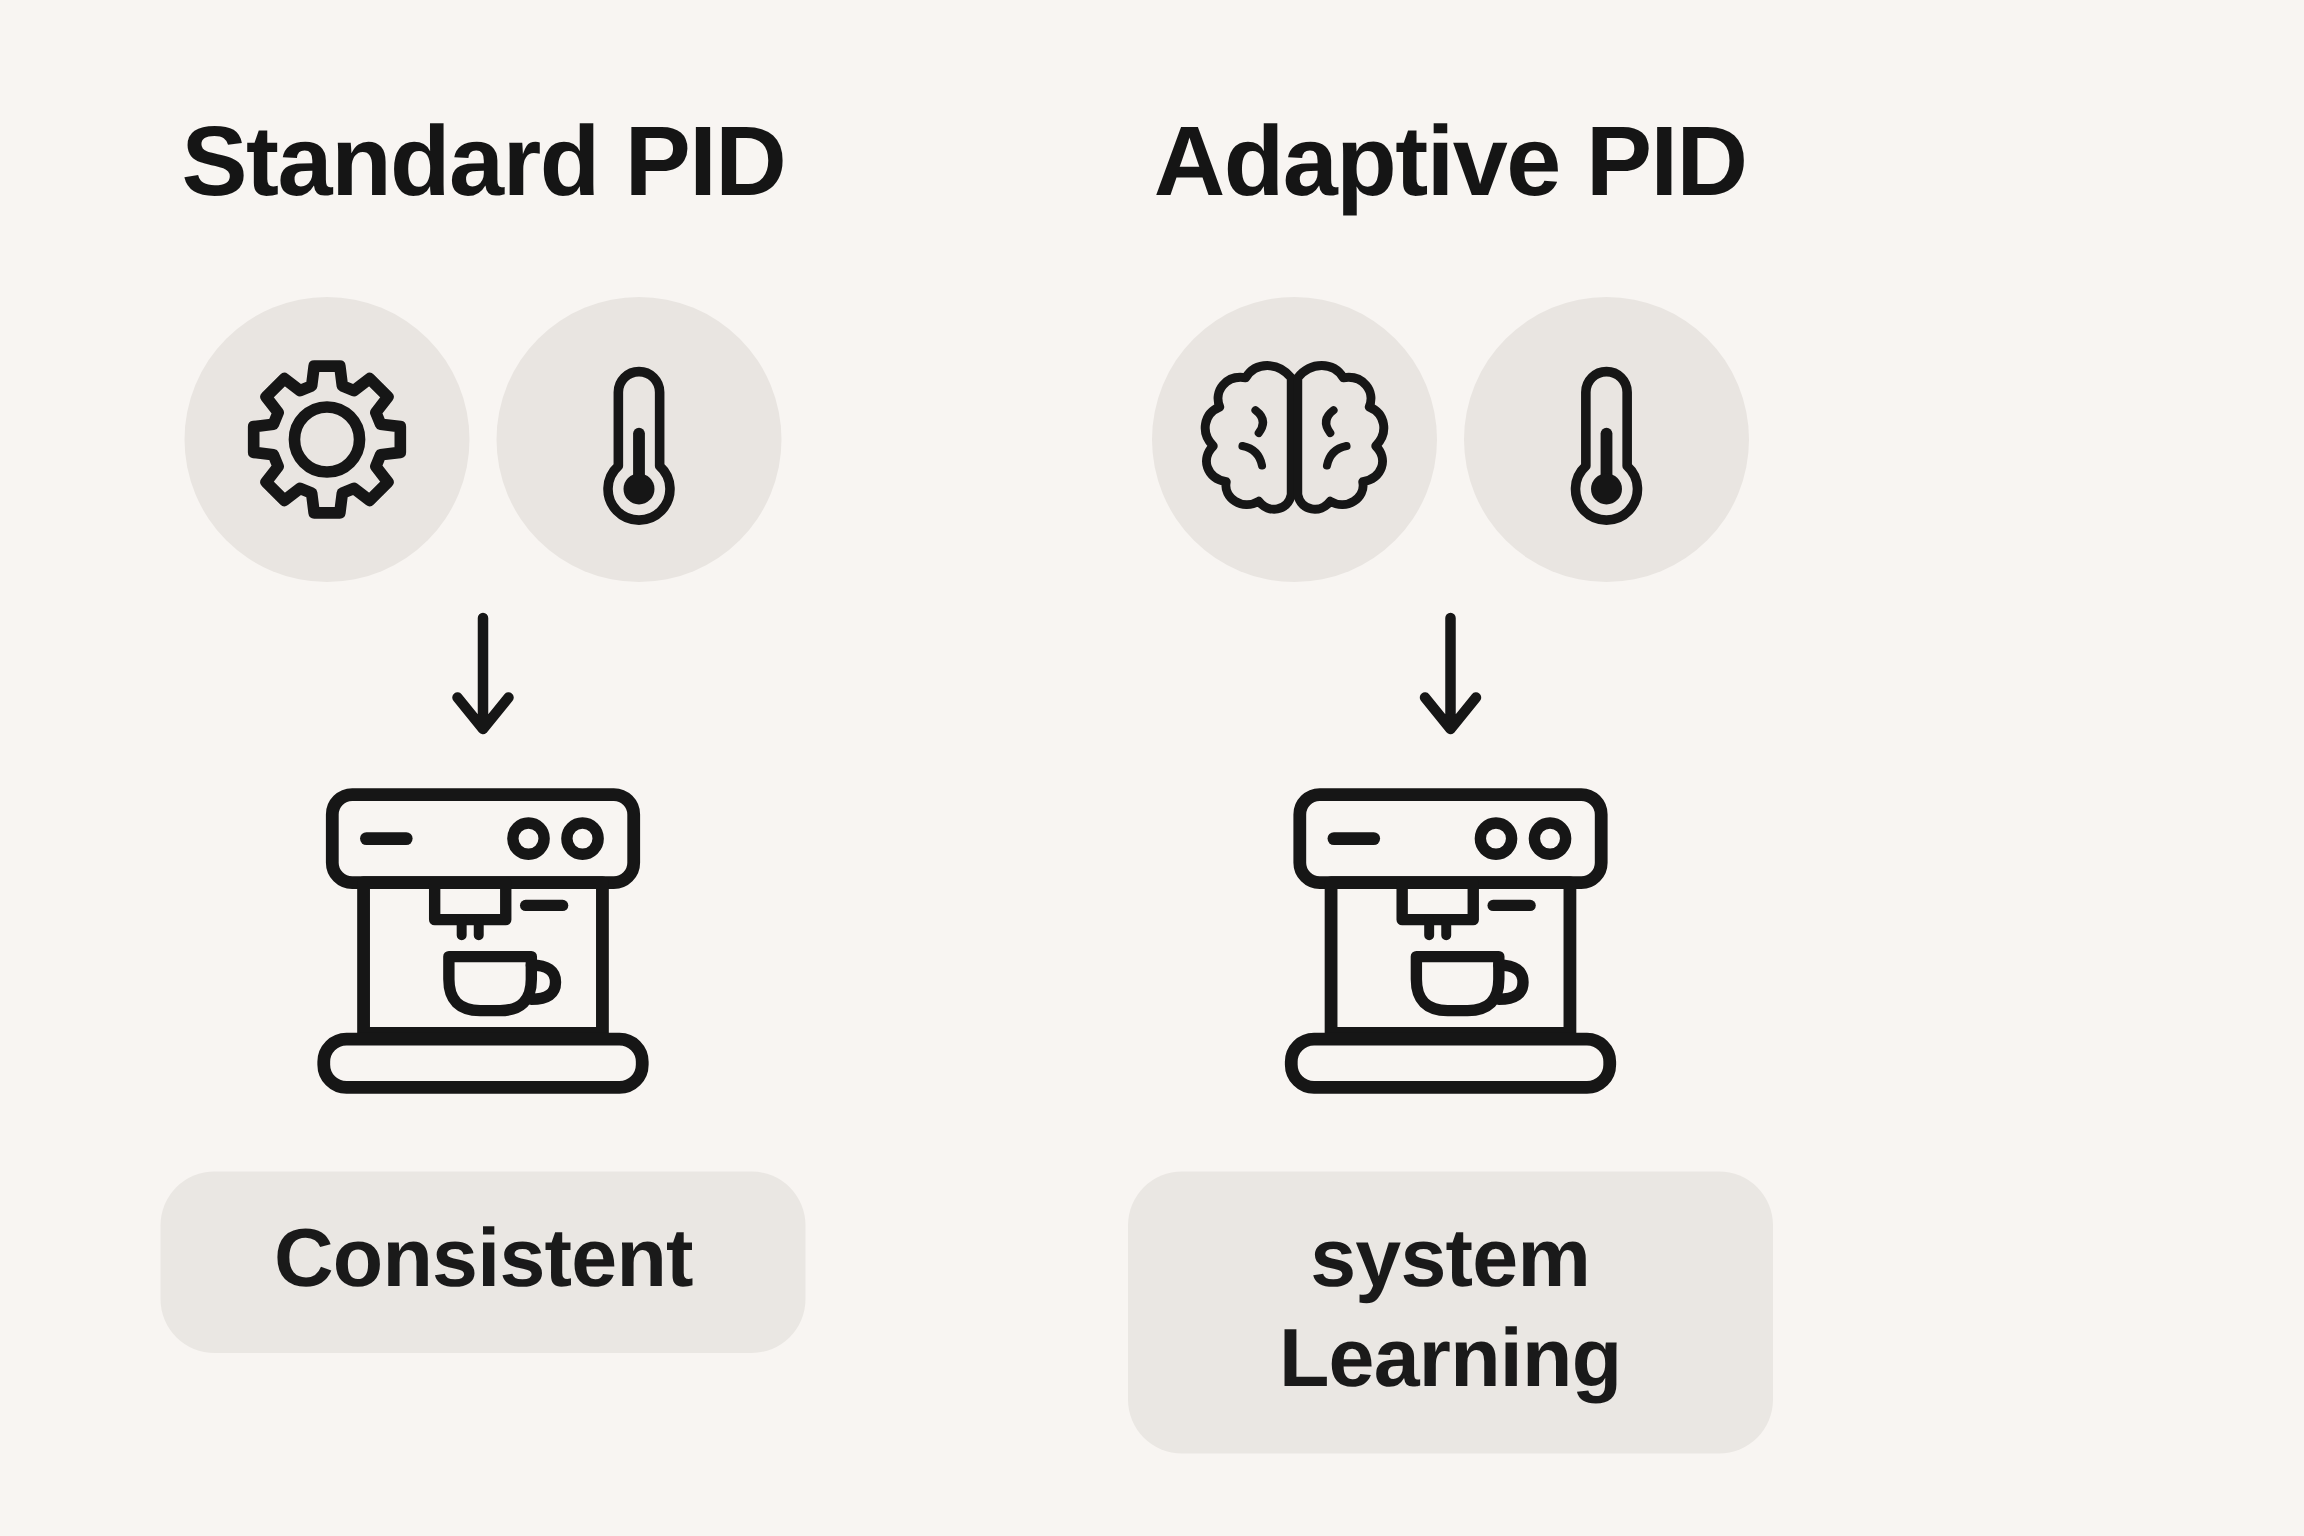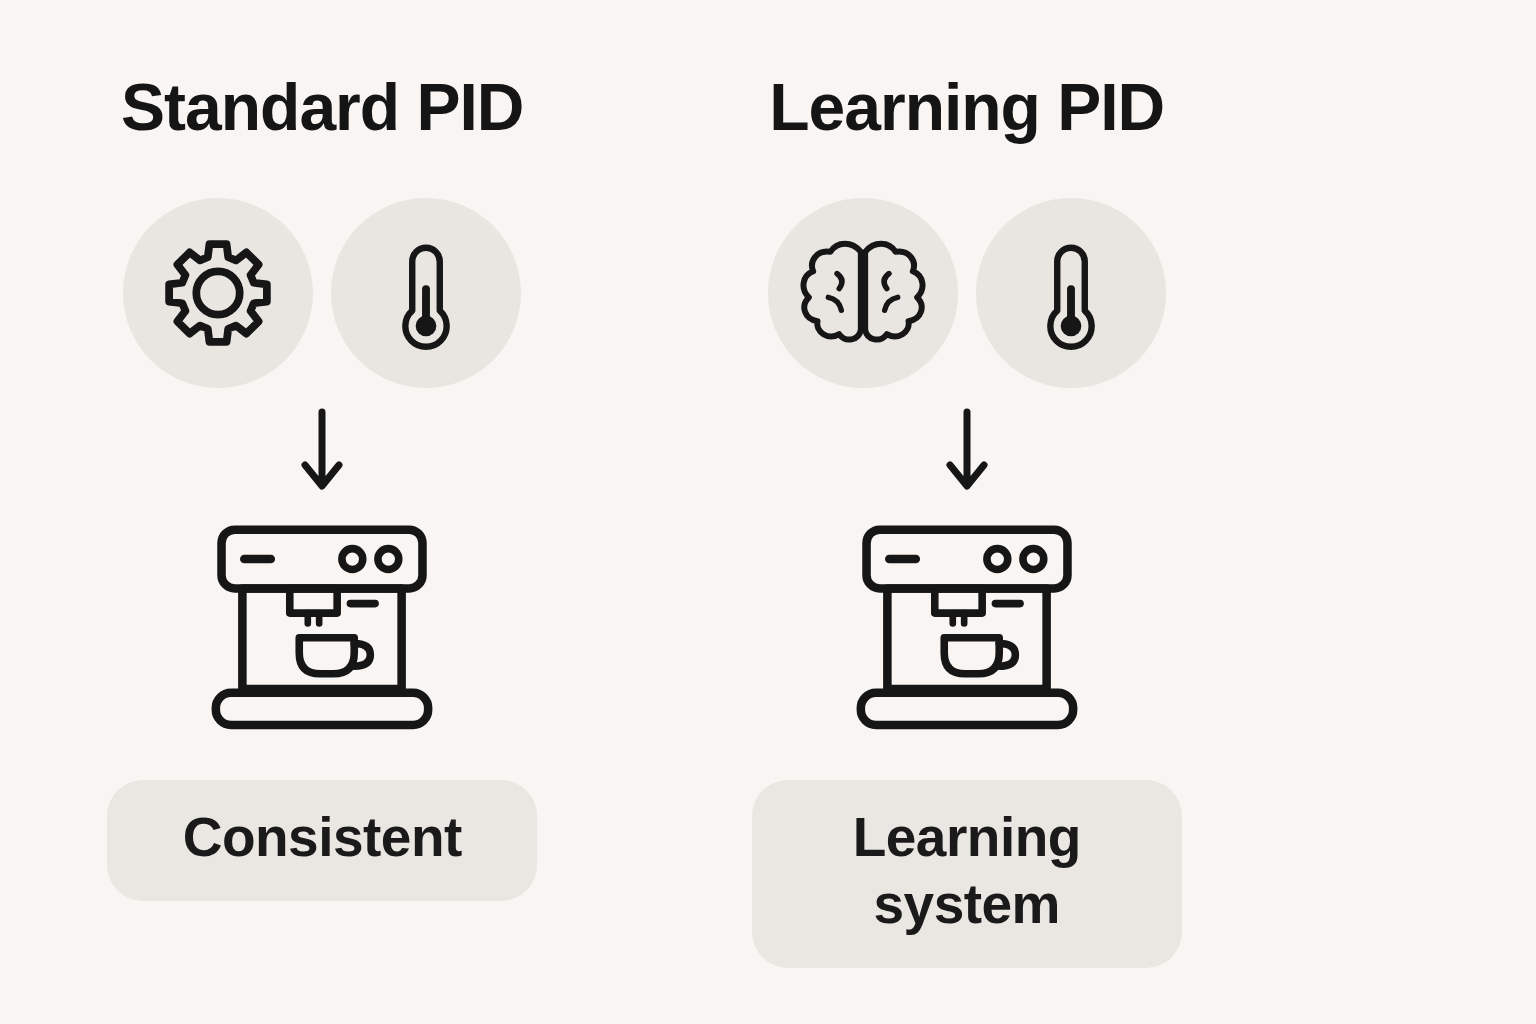--- a/index.html
+++ b/index.html
@@ -121,21 +121,21 @@
         </svg>
       </span>
     </div>
 
     <div class="pill">
       <span>Consistent</span>
     </div>
   </div>
 
   <div class="column">
-    <div class="col-title">Learning PID</div>
+    <div class="col-title">Adaptive PID</div>
 
     <div class="icons-row">
       <div class="icon-circle">
         <span>
           <svg width="130" height="130" viewBox="0 0 120 120">
             <path class="stroke" stroke-width="5.5" d="M58 22
               C50 12 36 12 30 22
               C18 20 10 30 14 40
               C4 44 2 56 10 64
               C2 72 6 84 18 86
@@ -186,18 +186,18 @@
           <path class="stroke" stroke-width="7" d="M105 94 L105 105 M117 94 L117 105"></path>
           <path class="stroke" stroke-width="8" d="M150 84 L176 84"></path>
           <path class="stroke" stroke-width="8" d="M96 120 L154 120 L154 136 Q154 158 132 158 L118 158 Q96 158 96 136 Z"></path>
           <path class="stroke" stroke-width="8" d="M154 126 Q171 126 171 138 Q171 150 154 150"></path>
           <rect class="stroke" stroke-width="9" x="8" y="178" width="224" height="34" rx="16"></rect>
         </svg>
       </span>
     </div>
 
     <div class="pill">
+      <span>system</span>
       <span>Learning</span>
-      <span>system</span>
     </div>
   </div>
 
 </div>
 
 </body></html>

